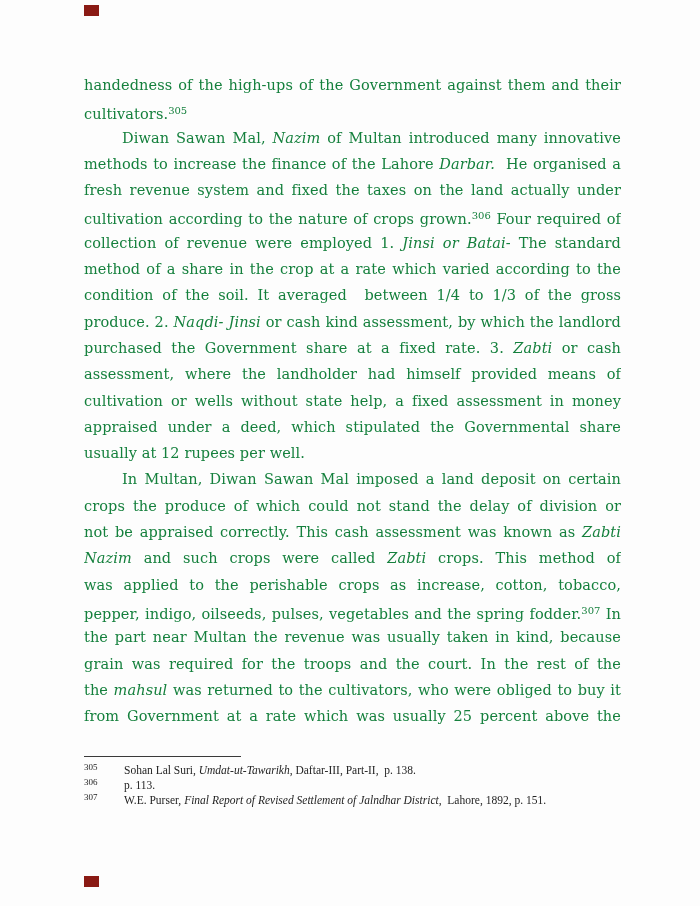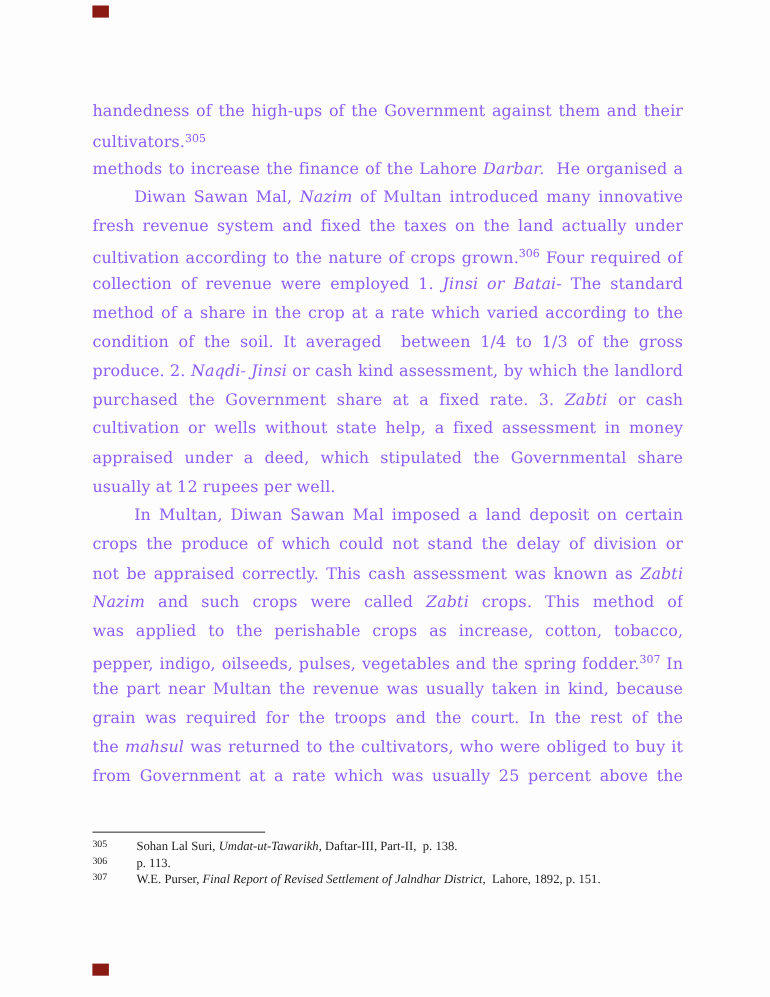--- a/index.html
+++ b/index.html
@@ -15,24 +15,24 @@
     position: absolute;
     width: 15px;
     height: 11px;
     left: 84px;
   }
   .red-mark.top { top: 5px; }
   .red-mark.bottom { top: 876px; }
   .body-text {
     position: absolute;
     left: 84px;
-    top: 88px;
+    top: 72px;
     width: 537px;
     font-size: 14.5px;
-    color: #8b5cf6;
+    color: #15803d;
     letter-spacing: 0.1px;
   }
   .para { margin: 0; }
   .line {
     height: 26.3px;
     line-height: 26.3px;
     overflow: hidden;
   }
   .line.j {
     text-align: justify;
@@ -83,29 +83,30 @@
 
 <div class="page" style="background: rgb(253, 253, 253); color: rgb(35, 35, 35);">
   <div class="red-mark top" style="background: rgb(138, 26, 20);"></div>
   <div class="red-mark bottom" style="background: rgb(138, 26, 20);"></div>
   <div class="body-text">
       <div class="para">
         <div class="line j"><span>handedness of the high-ups of the Government against them and their</span></div>
         <div class="line"><span>cultivators.</span><span class="sup">305</span></div>
       </div>
       <div class="para">
+        <div class="line j first"><span>Diwan Sawan Mal, </span><span class="it">Nazim</span><span> of Multan introduced many innovative</span></div>
         <div class="line j"><span>methods to increase the finance of the Lahore </span><span class="it">Darbar.</span><span>&nbsp; He organised a</span></div>
-        <div class="line j first"><span>Diwan Sawan Mal, </span><span class="it">Nazim</span><span> of Multan introduced many innovative</span></div>
         <div class="line j"><span>fresh revenue system and fixed the taxes on the land actually under</span></div>
         <div class="line j"><span>cultivation according to the nature of crops grown.</span><span class="sup">306</span><span> Four required of</span></div>
         <div class="line j"><span>collection of revenue were employed 1. </span><span class="it">Jinsi or Batai</span><span>- The standard</span></div>
         <div class="line j"><span>method of a share in the crop at a rate which varied according to the</span></div>
         <div class="line j"><span>condition of the soil. It averaged&nbsp; between 1/4 to 1/3 of the gross</span></div>
         <div class="line j"><span>produce. 2. </span><span class="it">Naqdi- Jinsi</span><span> or cash kind assessment, by which the landlord</span></div>
         <div class="line j"><span>purchased the Government share at a fixed rate. 3. </span><span class="it">Zabti</span><span> or cash</span></div>
+        <div class="line j"><span>assessment, where the landholder had himself provided means of</span></div>
         <div class="line j"><span>cultivation or wells without state help, a fixed assessment in money was</span></div>
         <div class="line j"><span>appraised under a deed, which stipulated the Governmental share</span></div>
         <div class="line"><span>usually at 12 rupees per well.</span></div>
       </div>
       <div class="para">
         <div class="line j first"><span>In Multan, Diwan Sawan Mal imposed a land deposit on certain</span></div>
         <div class="line j"><span>crops the produce of which could not stand the delay of division or could</span></div>
         <div class="line j"><span>not be appraised correctly. This cash assessment was known as </span><span class="it">Zabti</span></div>
         <div class="line j"><span class="it">Nazim</span><span> and such crops were called </span><span class="it">Zabti</span><span> crops. This method of assessment</span></div>
         <div class="line j"><span>was applied to the perishable crops as increase, cotton, tobacco,</span></div>

